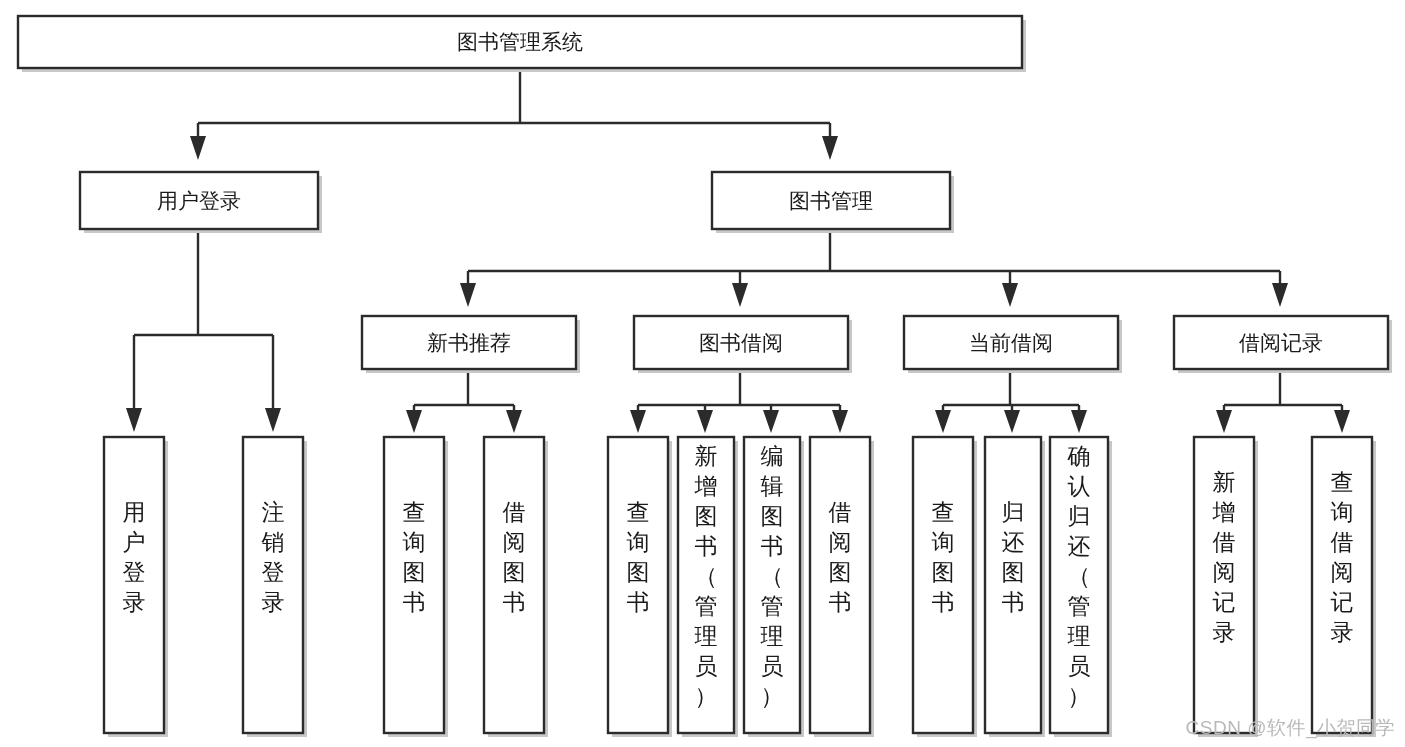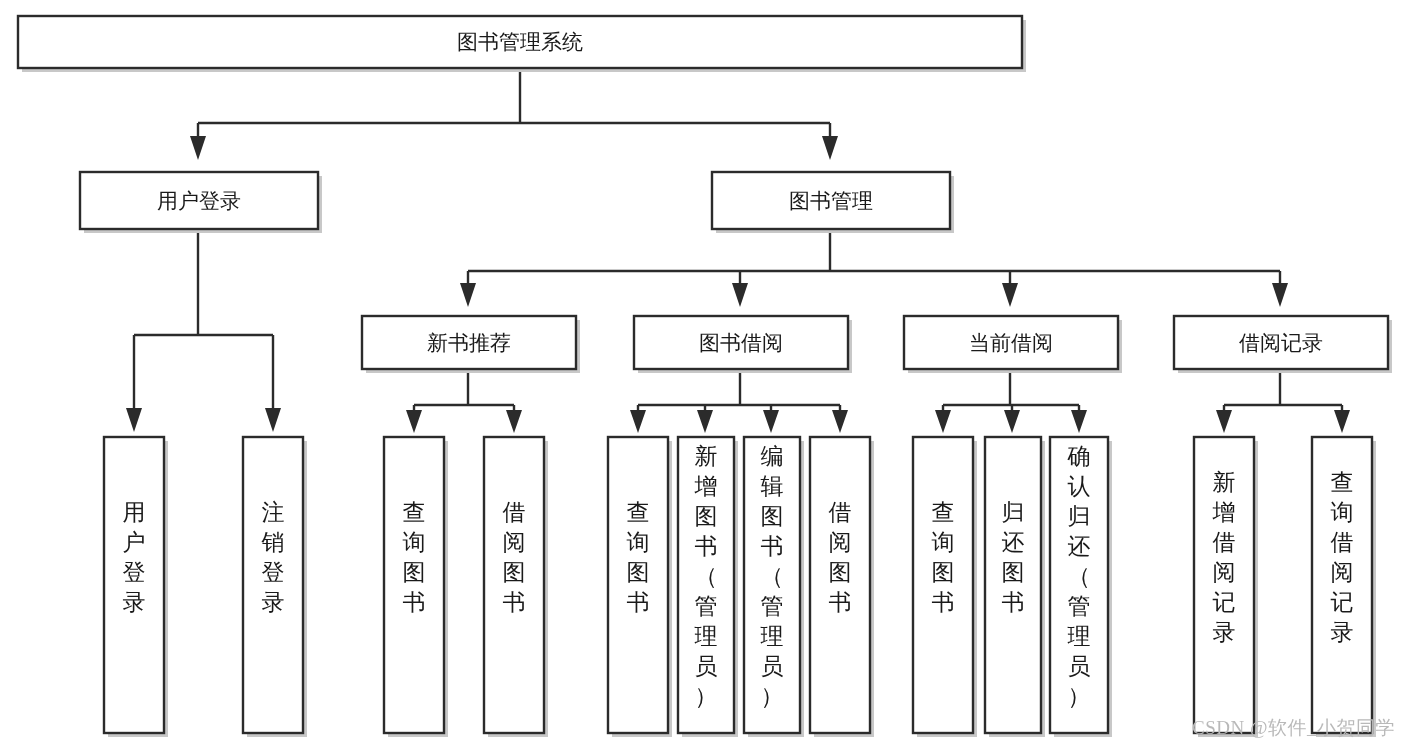--- a/index.html
+++ b/index.html
@@ -55,21 +55,21 @@
   .node-label-v {
     font-family: "Liberation Sans", "DejaVu Sans", sans-serif;
     font-size: 23px;
     fill: #1a1a1a;
     text-anchor: middle;
   }
   .watermark {
     position: absolute;
     right: 10px;
     bottom: 6px;
-    font-family: Liberation Serif, serif;
+    font-family: Liberation Sans, sans-serif;
     font-size: 19px;
     color: #b9b9b9;
     letter-spacing: 0.5px;
     white-space: nowrap;
     user-select: none;
   }
 </style>
 </head>
 <body>
 

